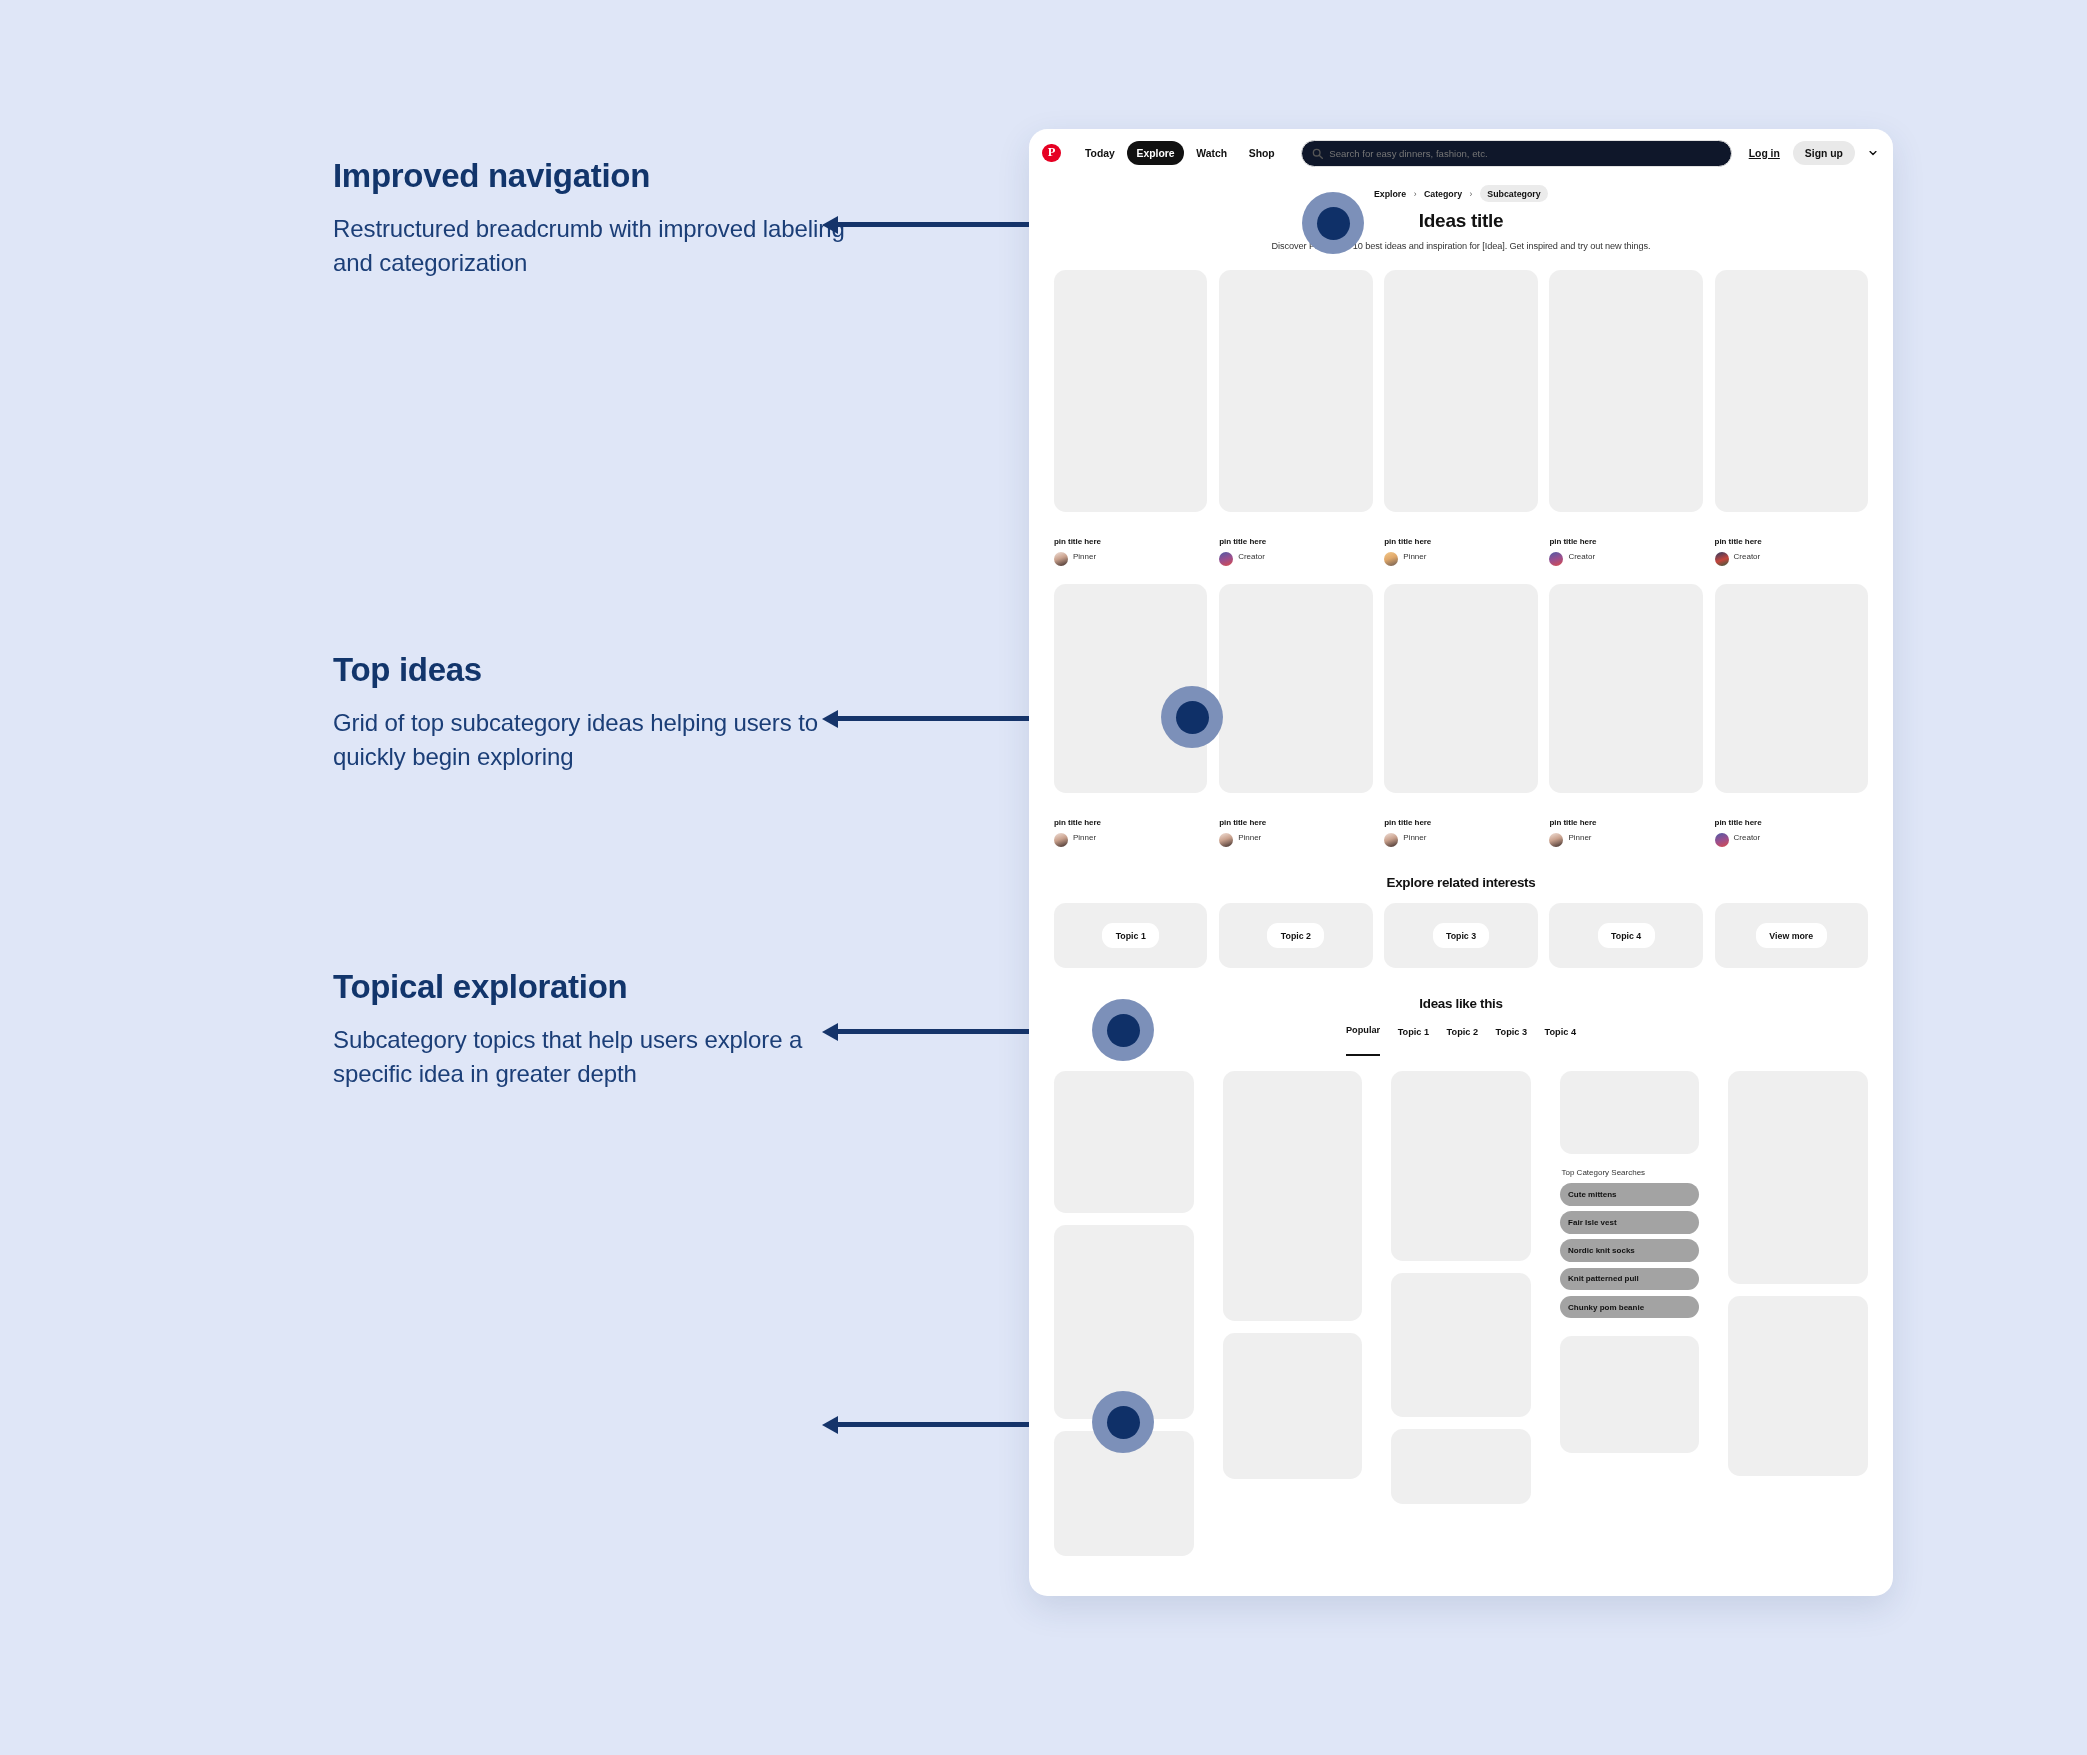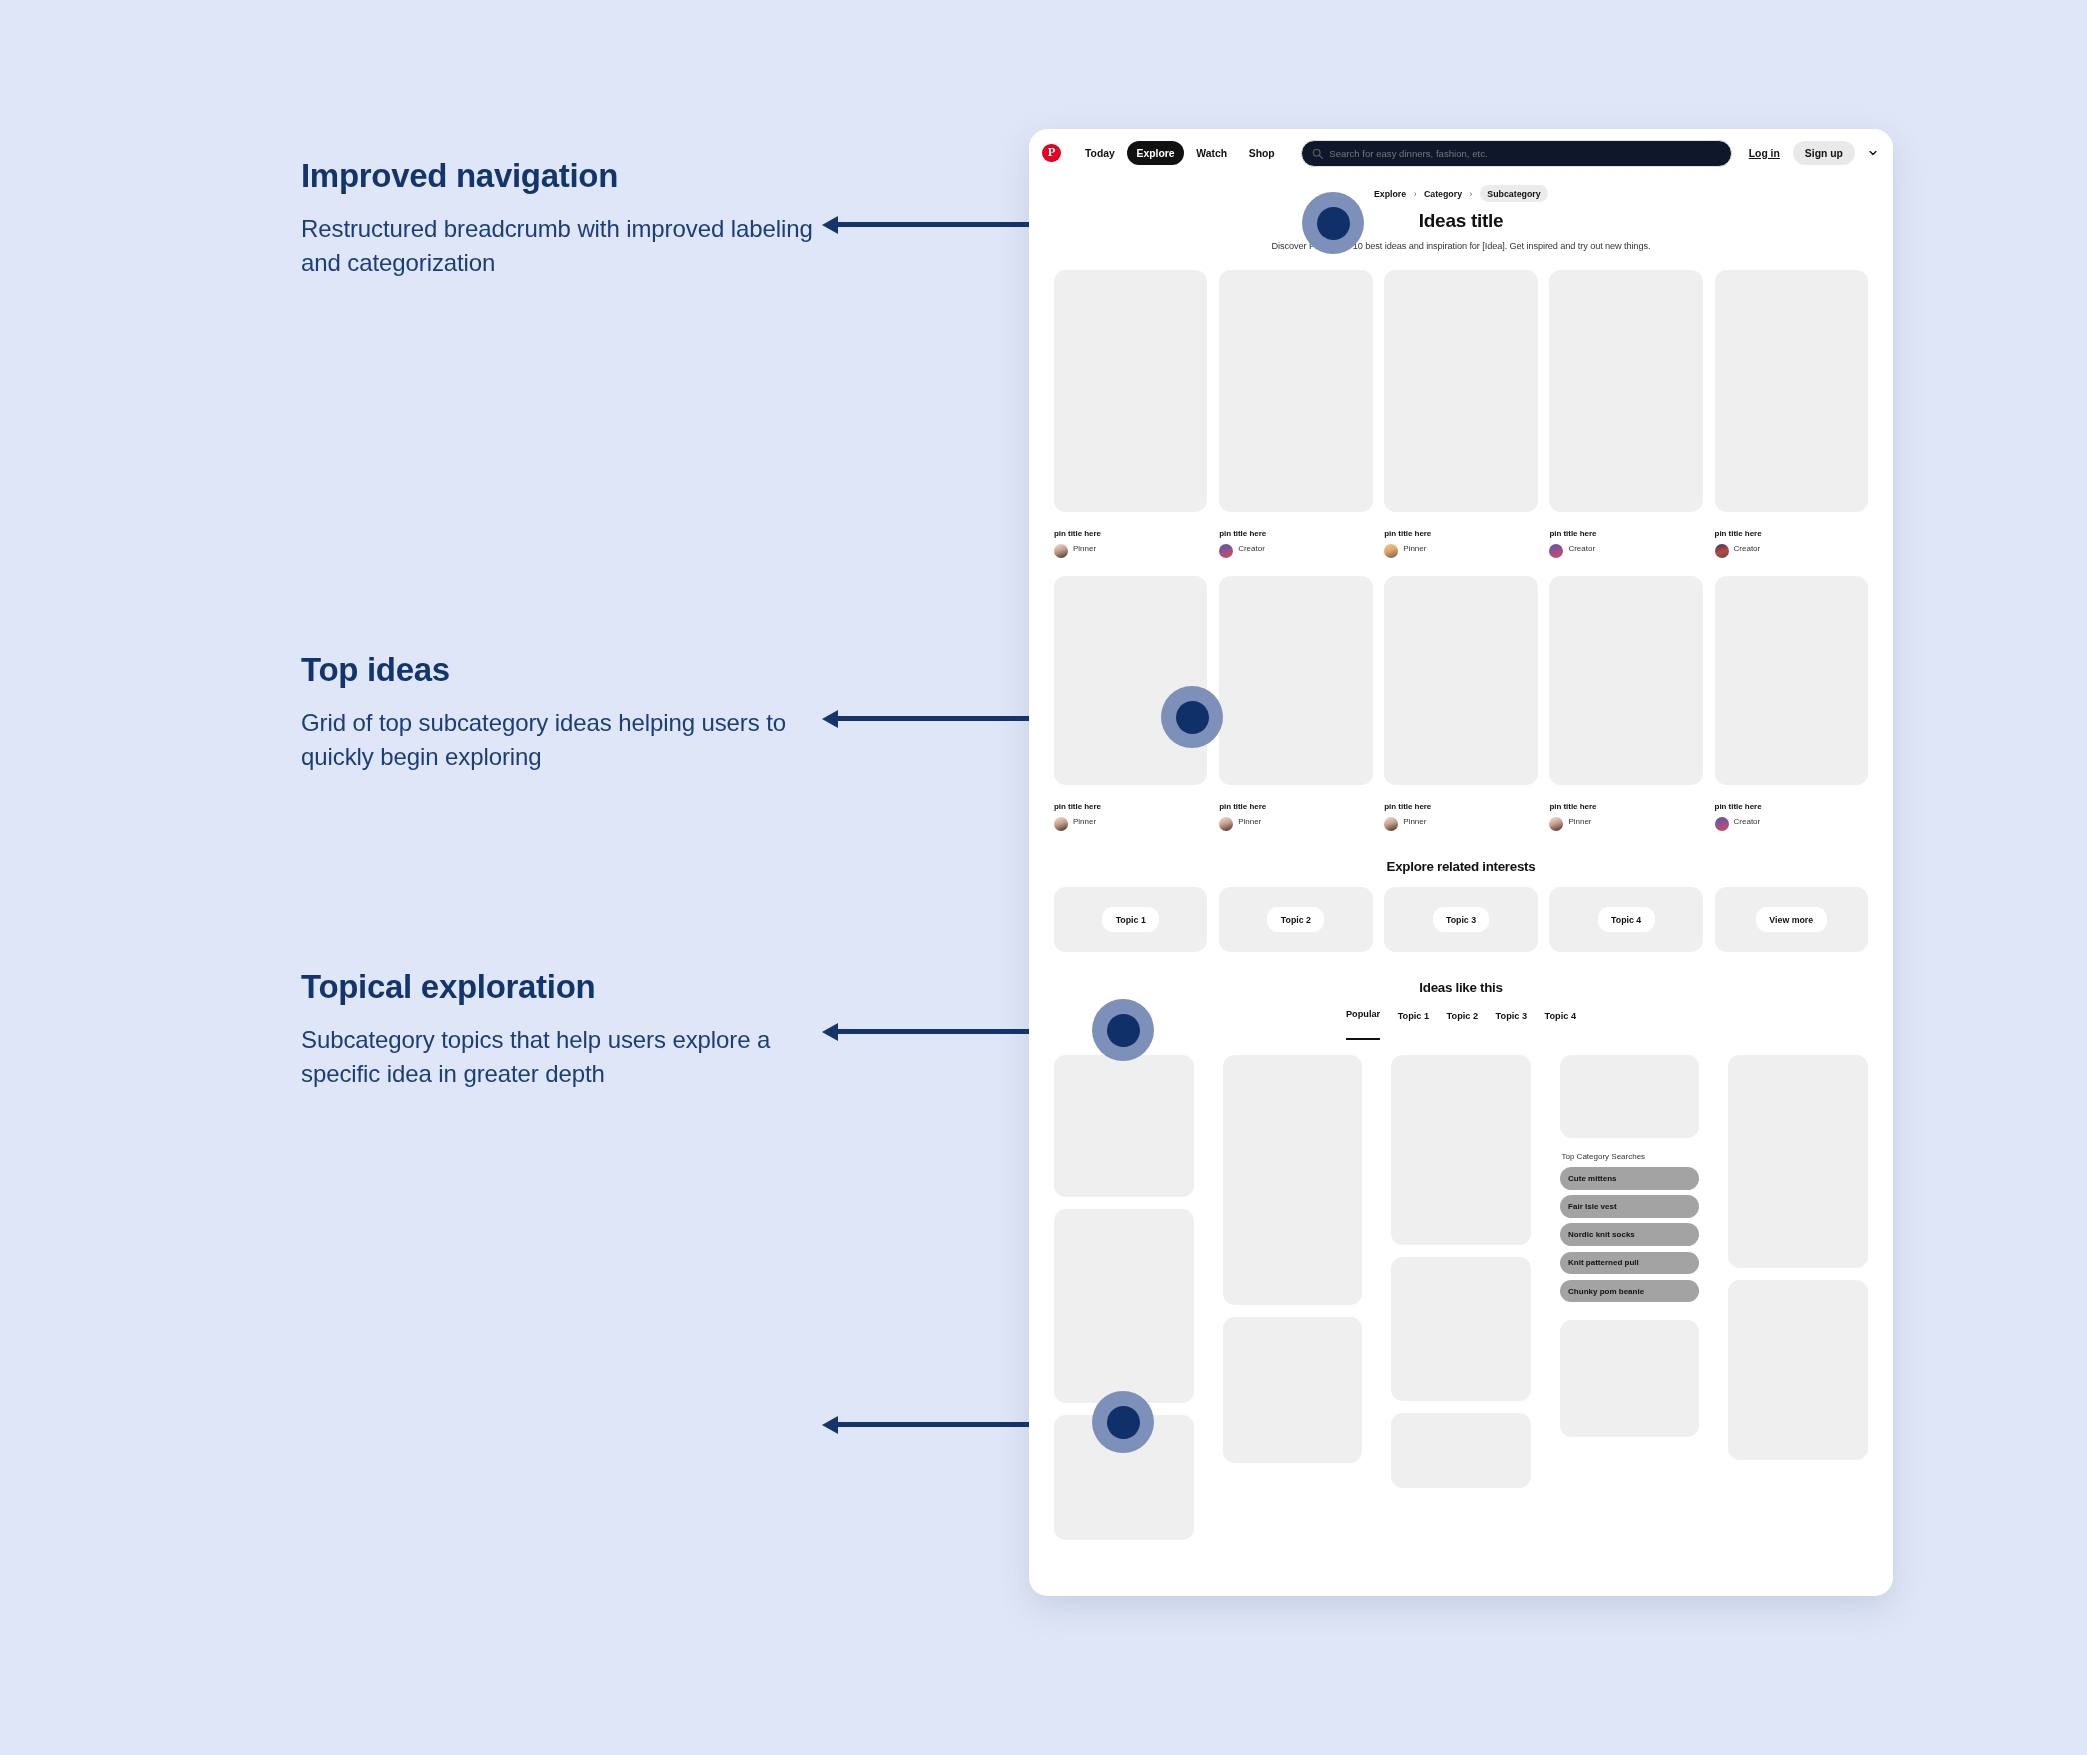--- a/index.html
+++ b/index.html
@@ -5,21 +5,21 @@
   * { box-sizing: border-box; margin: 0; padding: 0; }
   html, body {
     width: 2087px; height: 1756px;
     background: #dfe6f7;
     font-family: "Liberation Sans", sans-serif;
     overflow: hidden;
   }
   .page { position: relative; width: 2087px; height: 1756px; }
 
   
-  .annot { position: absolute; width: 534px; }
+  .annot { position: absolute; width: 534px; margin-left: 32px; }
   .annot h2 {
     font-size: 33px; font-weight: 700; color: #12356b;
     letter-spacing: -0.3px; line-height: 1.15; margin-bottom: 16.7px;
   }
   .annot p {
     font-size: 24px; font-weight: 400; color: #1b3e77;
     line-height: 1.42; letter-spacing: -0.1px;
   }
   .a1 { left: 301px; top: 157px; }
   .a2 { left: 301px; top: 651px; }
@@ -116,21 +116,21 @@
   }
 
   
   .grid5 {
     display: grid; grid-template-columns: repeat(5, 1fr);
     gap: 11.7px; padding: 0 25px; margin-top: 18.4px;
   }
   .ph-box { background: #efefef; border-radius: 11.7px; }
   .pin-tall .ph-box { height: 242px; }
   .pin-short .ph-box { height: 209px; }
-  .pin-meta { padding-top: 17px; }
+  .pin-meta { padding-top: 17px; margin-top: 8px; }
   .pin-title {
     font-size: 8px; font-weight: 700; color: #111; letter-spacing: -0.04px;
   }
   .pin-author {
     display: flex; align-items: flex-start; gap: 5px; margin-top: 5.8px;
   }
   .avatar {
     width: 14px; height: 14px; border-radius: 50%;
     flex: 0 0 auto; overflow: hidden; position: relative;
   }

